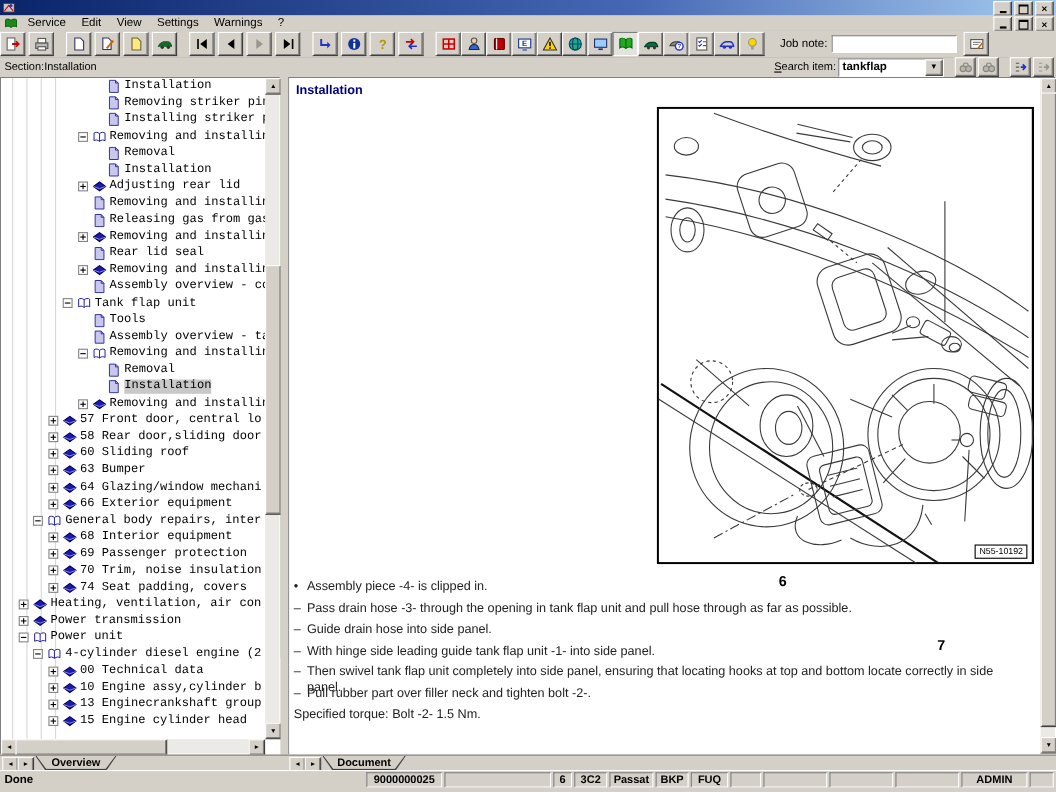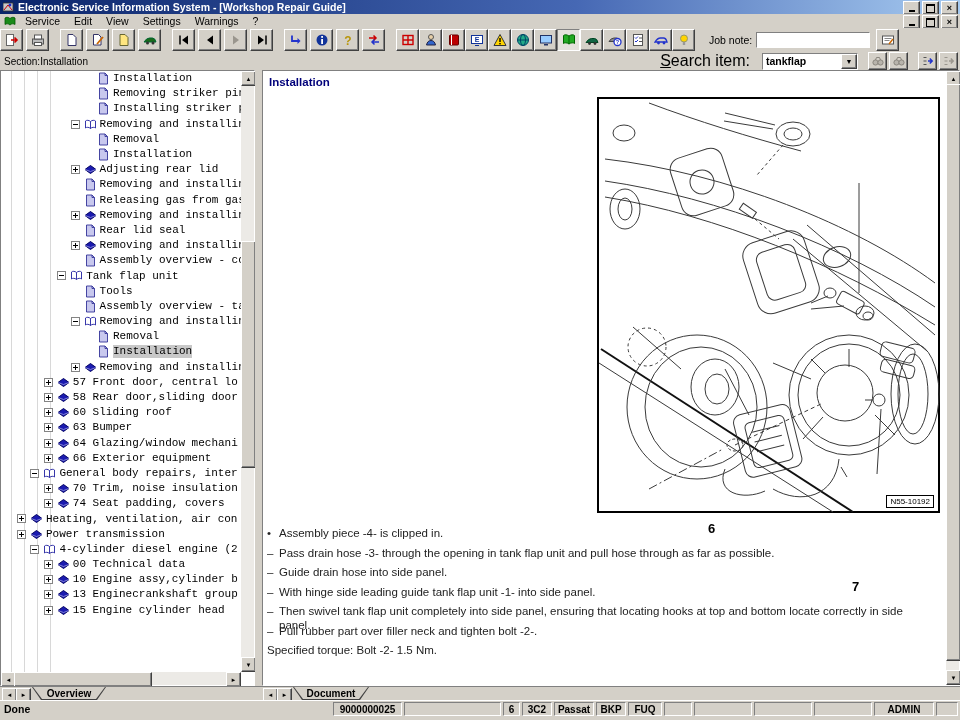--- a/index.html
+++ b/index.html
@@ -32,21 +32,21 @@
   .tight .tbtn{margin-right:0;}
   .tbgap{width:8px;}
   .jobnote{display:flex;align-items:center;margin-left:14px;}
   .jobnote .lbl{font-size:10.5px;margin-right:4px;}
   .jobnote input{width:108px;height:14px;border:1px solid;border-color:#808080 #fff #fff #808080;font-size:10px;padding:0 2px;outline:none;font-family:"Liberation Sans",sans-serif;}
 
   
   .sectionbar{position:absolute;left:0;top:52px;width:960px;height:18px;background:#d4d0c8;border-bottom:1px solid #808080;}
   .sectionlabel{position:absolute;left:4px;top:4px;font-size:10px;color:#000;}
   .searchcluster{position:absolute;right:2px;top:1px;height:16px;display:flex;align-items:center;}
-  .searchlabel{font-size:16px;margin-right:12px;}
+  .searchlabel{font-size:10px;margin-right:2px;}
   .searchlabel u{text-decoration:underline;}
   .combo{width:94px;height:15px;background:#fff;border:1px solid;border-color:#808080 #fff #fff #808080;display:flex;align-items:center;position:relative;}
   .combo .val{font-size:10.5px;font-weight:bold;padding-left:3px;flex:1;}
   .combo .drop{width:14px;height:13px;font-size:7px;}
   .sbtn{width:17px;height:16px;margin-left:2px;}
   .sgap{width:8px;}
 
   
   .main{position:absolute;left:0;top:70px;width:960px;height:528px;background:#4d7c0f;}
   .treepane{position:absolute;left:0;top:0;width:255px;height:616px;background:#fff;border:1px solid;border-color:#808080 #fff #fff #808080;box-sizing:border-box;}
@@ -100,21 +100,20 @@
 <body>
 
 <div class="app">
 
   <div class="titlebar">
     <svg class="appicon" viewBox="0 0 11 10">
         <rect x="0" y="1" width="10" height="8" fill="#c8c8c8" stroke="#333" stroke-width="0.8"></rect>
         <path d="M1,8 L5,3 L9,8" stroke="#c00" fill="none"></path>
         <circle cx="7" cy="3" r="1.4" fill="#23c"></circle>
       </svg>
-    <span class="apptitle">Electronic Service Information System - [Workshop Repair Guide]</span>
     <span class="winbtns">
       <span class="winbtn btn raised">
           <span class="glyph-min"></span>
         </span>
       <span class="winbtn btn raised">
           <span class="glyph-max"></span>
         </span>
       <span class="winbtn btn raised">
           <span>×</span>
         </span>
@@ -638,20 +637,40 @@
             <span class="elabel" style="margin-left: 58.4px;">General body repairs, inter</span>
           </div>
           <div class="trow">
             <span class="ebox plus" style="left: 42.8px; top: 3px;"></span>
             <span class="ticon" style="left: 55.8px; top: 1px;">
               <svg width="13" height="13" viewBox="0 0 13 13">
                 <path d="M1,6.5 L6.5,2.5 L12,6.5 L6.5,10.5 z" fill="#1b1bb0" stroke="#000060"></path>
                 <path d="M1,6.5 L6.5,8.5 L12,6.5" fill="none" stroke="#9a9ae0" stroke-width="0.8"></path>
               </svg>
             </span>
+            <span class="elabel" style="margin-left: 71.8px;">68 Interior equipment</span>
+          </div>
+          <div class="trow">
+            <span class="ebox plus" style="left: 42.8px; top: 3px;"></span>
+            <span class="ticon" style="left: 55.8px; top: 1px;">
+              <svg width="13" height="13" viewBox="0 0 13 13">
+                <path d="M1,6.5 L6.5,2.5 L12,6.5 L6.5,10.5 z" fill="#1b1bb0" stroke="#000060"></path>
+                <path d="M1,6.5 L6.5,8.5 L12,6.5" fill="none" stroke="#9a9ae0" stroke-width="0.8"></path>
+              </svg>
+            </span>
+            <span class="elabel" style="margin-left: 71.8px;">69 Passenger protection</span>
+          </div>
+          <div class="trow">
+            <span class="ebox plus" style="left: 42.8px; top: 3px;"></span>
+            <span class="ticon" style="left: 55.8px; top: 1px;">
+              <svg width="13" height="13" viewBox="0 0 13 13">
+                <path d="M1,6.5 L6.5,2.5 L12,6.5 L6.5,10.5 z" fill="#1b1bb0" stroke="#000060"></path>
+                <path d="M1,6.5 L6.5,8.5 L12,6.5" fill="none" stroke="#9a9ae0" stroke-width="0.8"></path>
+              </svg>
+            </span>
             <span class="elabel" style="margin-left: 71.8px;">70 Trim, noise insulation</span>
           </div>
           <div class="trow">
             <span class="ebox plus" style="left: 42.8px; top: 3px;"></span>
             <span class="ticon" style="left: 55.8px; top: 1px;">
               <svg width="13" height="13" viewBox="0 0 13 13">
                 <path d="M1,6.5 L6.5,2.5 L12,6.5 L6.5,10.5 z" fill="#1b1bb0" stroke="#000060"></path>
                 <path d="M1,6.5 L6.5,8.5 L12,6.5" fill="none" stroke="#9a9ae0" stroke-width="0.8"></path>
               </svg>
             </span>
@@ -669,20 +688,30 @@
           </div>
           <div class="trow">
             <span class="ebox plus" style="left: 16px; top: 3px;"></span>
             <span class="ticon" style="left: 29px; top: 1px;">
               <svg width="13" height="13" viewBox="0 0 13 13">
                 <path d="M1,6.5 L6.5,2.5 L12,6.5 L6.5,10.5 z" fill="#1b1bb0" stroke="#000060"></path>
                 <path d="M1,6.5 L6.5,8.5 L12,6.5" fill="none" stroke="#9a9ae0" stroke-width="0.8"></path>
               </svg>
             </span>
             <span class="elabel" style="margin-left: 45px;">Power transmission</span>
+          </div>
+          <div class="trow">
+            <span class="ebox" style="left: 16px; top: 3px;"></span>
+            <span class="ticon" style="left: 29px; top: 1px;">
+              <svg width="13" height="13" viewBox="0 0 13 13">
+                <path d="M6.5,3.5 C5,2 2.5,2 1.5,3 v7 C2.5,9 5,9 6.5,10.5 C8,9 10.5,9 11.5,10 V3 C10.5,2 8,2 6.5,3.5 z" fill="#fff" stroke="#2020a0" stroke-width="0.9"></path>
+                <path d="M6.5,3.5 v7" stroke="#2020a0" stroke-width="0.9"></path>
+              </svg>
+            </span>
+            <span class="elabel" style="margin-left: 45px;">Power unit</span>
           </div>
           <div class="trow">
             <span class="ebox" style="left: 29.4px; top: 3px;"></span>
             <span class="ticon" style="left: 42.4px; top: 1px;">
               <svg width="13" height="13" viewBox="0 0 13 13">
                 <path d="M6.5,3.5 C5,2 2.5,2 1.5,3 v7 C2.5,9 5,9 6.5,10.5 C8,9 10.5,9 11.5,10 V3 C10.5,2 8,2 6.5,3.5 z" fill="#fff" stroke="#2020a0" stroke-width="0.9"></path>
                 <path d="M6.5,3.5 v7" stroke="#2020a0" stroke-width="0.9"></path>
               </svg>
             </span>
             <span class="elabel" style="margin-left: 58.4px;">4-cylinder diesel engine (2</span>

